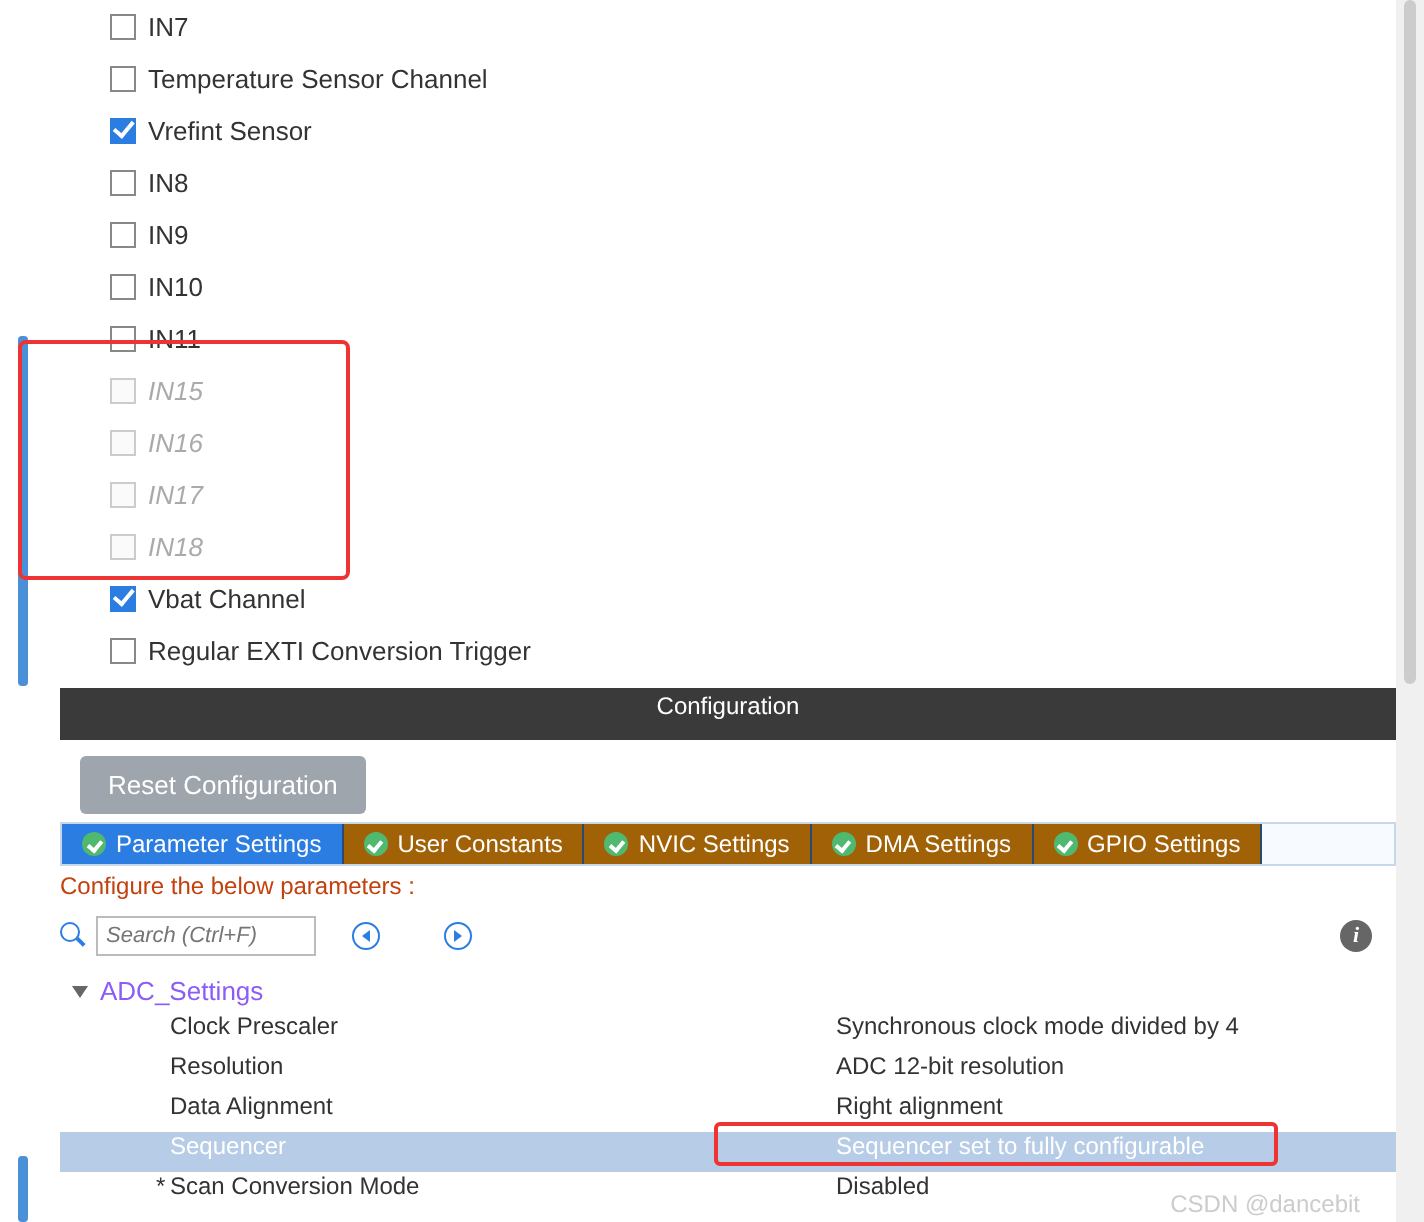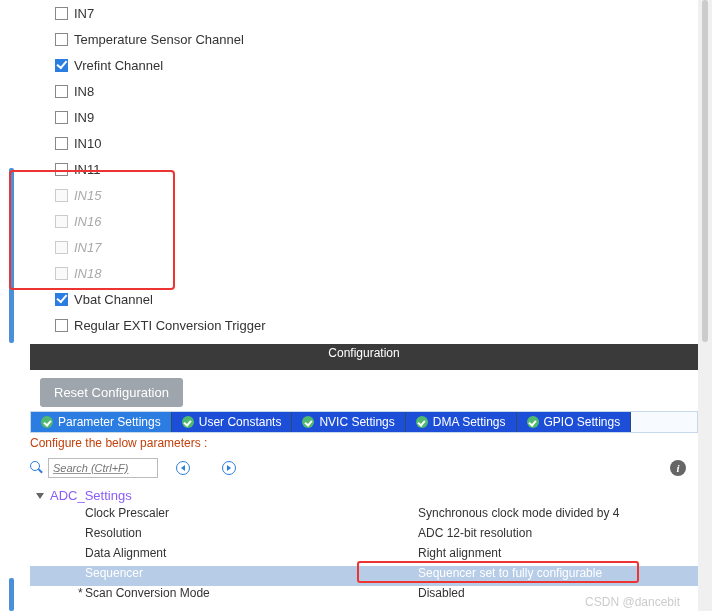--- a/index.html
+++ b/index.html
@@ -20,32 +20,32 @@
   .channel-label { color: #333; }
   .channel-label.disabled { color: #aaa; font-style: italic; }
 
   .red-box1 { position: absolute; left: 9px; top: 170px; width: 166px; height: 120px; border: 2px solid #e33; border-radius: 4px; pointer-events: none; }
 
   .config-header { position: absolute; left: 30px; top: 344px; right: 14px; height: 26px; background: #3a3a3a; color: #fff; text-align: center; font-size: 12px; line-height: 18px; }
 
   .reset-btn { position: absolute; left: 40px; top: 378px; background: #9ea5ad; color: #fff; border: none; padding: 7px 14px; font-size: 13px; border-radius: 3px; }
 
   .tabs { position: absolute; left: 30px; top: 411px; right: 14px; height: 22px; display: flex; background: #f7fbff; border: 1px solid #c6d8ea; }
-  .tab { display: flex; align-items: center; padding: 0 10px; font-size: 12px; color: #fff; background: #1d4ed8; border-right: 1px solid #2a4a70; height: 100%; }
+  .tab { display: flex; align-items: center; padding: 0 10px; font-size: 12px; color: #fff; background: #a16207; border-right: 1px solid #2a4a70; height: 100%; }
   .tab.active { background: #2b7de1; }
   .tab .tick { width: 12px; height: 12px; border-radius: 50%; background: #4fb96f; margin-right: 5px; display: inline-flex; align-items: center; justify-content: center; }
   .tab .tick::after { content:""; width:5px; height:3px; border-left:2px solid #fff; border-bottom:2px solid #fff; transform:rotate(-50deg); }
 
   .configure-label { position: absolute; left: 30px; top: 436px; font-size: 12px; color: #c2410c; }
 
   .search-row { position: absolute; left: 30px; top: 458px; right: 14px; display: flex; align-items: center; }
   .mag { width: 14px; height: 14px; margin-right: 4px; position: relative; }
   .mag::before { content:""; position:absolute; width:8px; height:8px; border:1.5px solid #2b7de1; border-radius:50%; left:0; top:0; }
   .mag::after { content:""; position:absolute; width:5px; height:1.5px; background:#2b7de1; transform:rotate(45deg); left:8px; top:9px; }
-  .search-input { width: 110px; height: 20px; border: 1px solid #bbb; font-size: 11px; padding: 0 4px; font-style: italic; color: #999; text-decoration: underline; }
+  .search-input { width: 110px; height: 20px; border: 1px solid #bbb; font-size: 11px; padding: 0 4px; font-style: italic; color: #999; }
   .nav-btn { width: 14px; height: 14px; border: 1.5px solid #2b7de1; border-radius: 50%; margin-left: 18px; display:inline-flex; align-items:center; justify-content:center; }
   .nav-btn::after { content:""; width:0; height:0; border-top:3px solid transparent; border-bottom:3px solid transparent; }
   .nav-btn.left::after { border-right:4px solid #2b7de1; }
   .nav-btn.right::after { border-left:4px solid #2b7de1; }
   .info-icon { position: absolute; right: 12px; width: 16px; height: 16px; background: #666; border-radius: 50%; color:#fff; font-size:11px; font-weight:bold; text-align:center; line-height:16px; font-style: italic; font-family: Georgia, serif; }
 
   .tree { position: absolute; left: 30px; top: 485px; right: 14px; }
   .tree-header { display: flex; align-items: center; padding: 3px 6px; color: #8b5cf6; font-size: 13px; }
   .caret { width: 0; height: 0; border-left: 4px solid transparent; border-right: 4px solid transparent; border-top: 6px solid #666; margin-right: 6px; }
   .param-row { display: flex; align-items: flex-start; height: 20px; font-size: 12px; }
@@ -74,21 +74,21 @@
     <div class="channel-item">
       <span class="chk"></span>
       <span class="channel-label">IN7</span>
     </div>
     <div class="channel-item">
       <span class="chk"></span>
       <span class="channel-label">Temperature Sensor Channel</span>
     </div>
     <div class="channel-item">
       <span class="chk checked"></span>
-      <span class="channel-label">Vrefint Channel</span>
+      <span class="channel-label">Vrefint Sensor</span>
     </div>
     <div class="channel-item">
       <span class="chk"></span>
       <span class="channel-label">IN8</span>
     </div>
     <div class="channel-item">
       <span class="chk"></span>
       <span class="channel-label">IN9</span>
     </div>
     <div class="channel-item">

